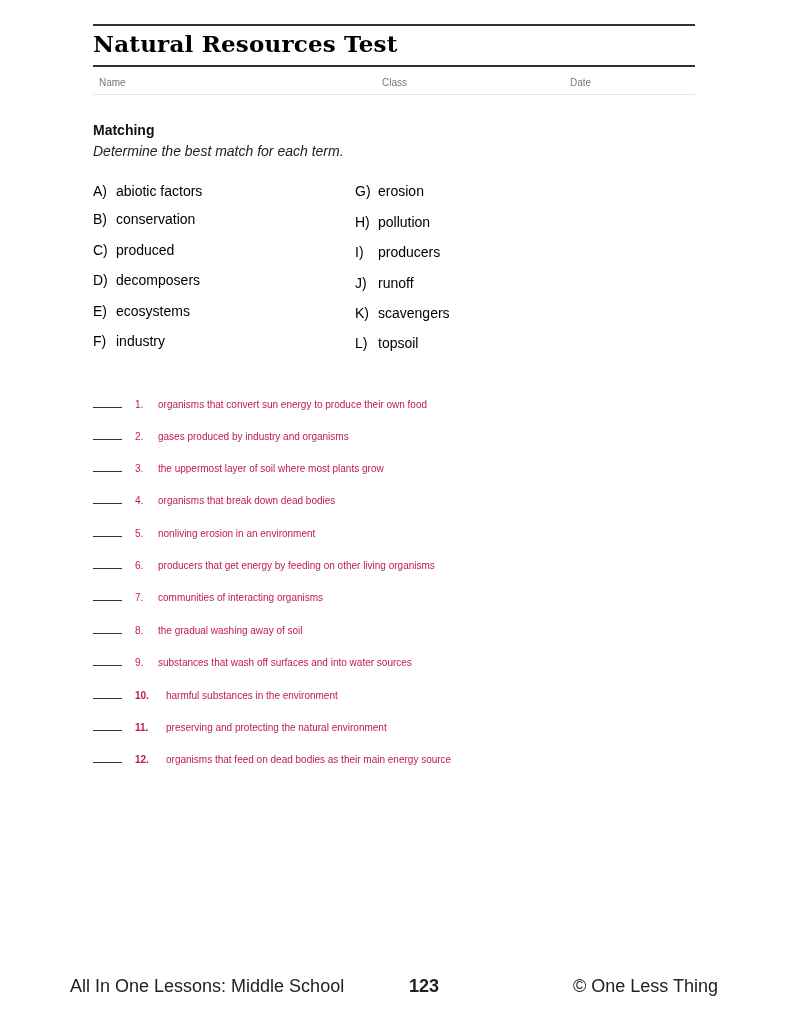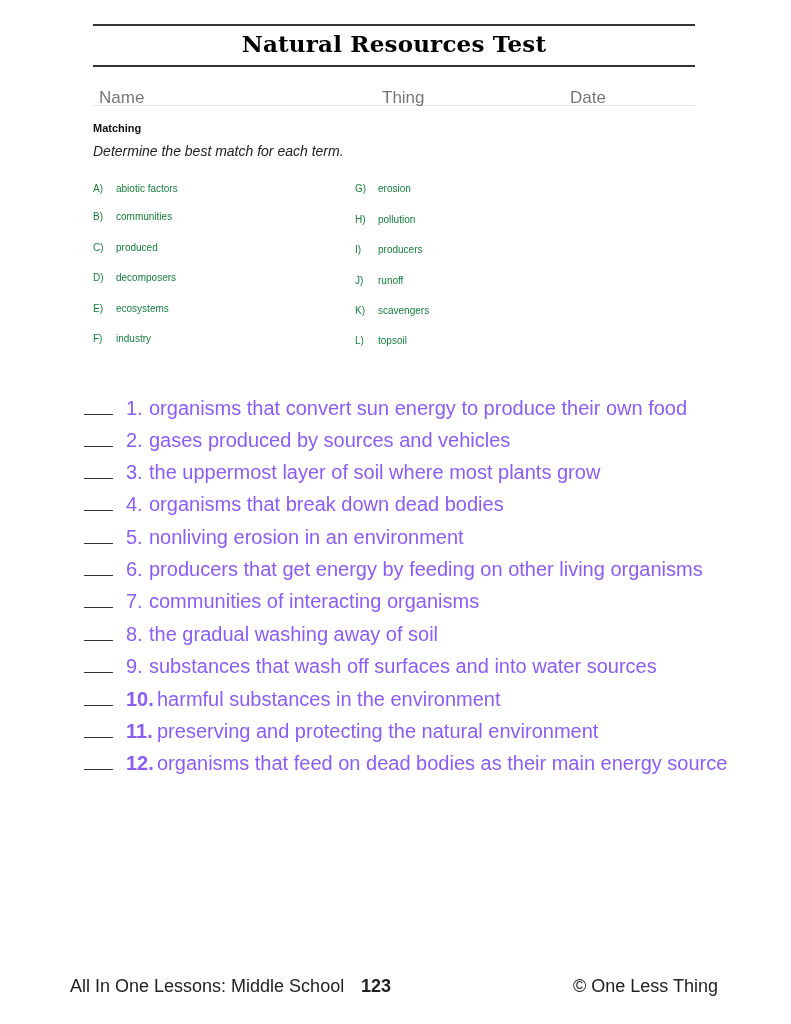--- a/index.html
+++ b/index.html
@@ -2,69 +2,69 @@
 <html><head>
 <meta charset="utf-8">
 <style>
   html, body { margin: 0; padding: 0; background: #ffffff; }
   body {
     width: 791px; height: 1024px; position: relative; overflow: hidden;
     font-family: "Liberation Sans", sans-serif; color: #1a1a1a;
   }
   .rule-top { position: absolute; left: 93px; top: 24px; width: 602px; height: 0; border-top: 2px solid #333; }
   .title {
-    position: absolute; left: 93px; top: 30px; width: 602px; text-align: center;
+    position: absolute; left: 93px; top: 30px; width: 602px; text-align: left;
     font-family: "DejaVu Serif", serif; font-weight: bold; font-size: 23px; color: #000; letter-spacing: 0.2px;
   }
   .rule-bottom { position: absolute; left: 93px; top: 65px; width: 602px; height: 0; border-top: 2px solid #333; }
-  .info-row { position: absolute; left: 93px; top: 87px; width: 602px; height: 18px; border-bottom: 1px solid #e6e6e6; font-size: 17px; color: #777; }
+  .info-row { position: absolute; left: 93px; top: 76px; width: 602px; height: 18px; border-bottom: 1px solid #e6e6e6; font-size: 10px; color: #777; }
   .info-row span { position: absolute; top: 1px; }
-  .section-title { position: absolute; left: 93px; top: 122px; font-size: 11px; font-weight: bold; color: #111; }
+  .section-title { position: absolute; left: 93px; top: 122px; font-size: 14px; font-weight: bold; color: #111; }
   .instructions { position: absolute; left: 93px; top: 143px; font-size: 14px; font-style: italic; color: #222; text-align: center; }
-  .term { position: absolute; font-size: 10px; color: #15803d; white-space: nowrap; }
+  .term { position: absolute; font-size: 14px; color: #000000; white-space: nowrap; }
   .term .letter { display: inline-block; width: 23px; }
-  .question { position: absolute; left: 84px; font-size: 20px; color: #8b5cf6; white-space: nowrap; }
+  .question { position: absolute; left: 93px; font-size: 10px; color: #be185d; white-space: nowrap; }
   .question .blank { display: inline-block; width: 29px; border-bottom: 1px solid #333; height: 10px; margin-right: 13px; vertical-align: baseline; }
   .question .num { display: inline-block; width: 23px; }
   .question .num.wide { width: 31px; font-weight: bold; }
   .footer { position: absolute; top: 976px; font-size: 18px; color: #222; }
-  .footer.center { font-weight: bold; }
+  .footer.center { font-weight: bold; margin-left: 48px; }
 </style>
 </head>
 <body>
 
 <div class="rule-top"></div>
 <div class="title">Natural Resources Test</div>
 <div class="rule-bottom"></div>
 
 <div class="info-row">
   <span style="left:6px">Name</span>
-  <span style="left:289px">Thing</span>
+  <span style="left:289px">Class</span>
   <span style="left:477px">Date</span>
 </div>
 
 <div class="section-title">Matching</div>
 <div class="instructions">Determine the best match for each term.</div>
 
 <div class="term" style="left:93px; top:183px"><span class="letter">A)</span><span>abiotic factors</span></div>
-<div class="term" style="left:93px; top:211px"><span class="letter">B)</span><span>communities</span></div>
+<div class="term" style="left:93px; top:211px"><span class="letter">B)</span><span>conservation</span></div>
 <div class="term" style="left:93px; top:242px"><span class="letter">C)</span><span>produced</span></div>
 <div class="term" style="left:93px; top:272px"><span class="letter">D)</span><span>decomposers</span></div>
 <div class="term" style="left:93px; top:303px"><span class="letter">E)</span><span>ecosystems</span></div>
 <div class="term" style="left:93px; top:333px"><span class="letter">F)</span><span>industry</span></div>
 
 <div class="term" style="left:355px; top:183px"><span class="letter">G)</span><span>erosion</span></div>
 <div class="term" style="left:355px; top:214px"><span class="letter">H)</span><span>pollution</span></div>
 <div class="term" style="left:355px; top:244px"><span class="letter">I)</span><span>producers</span></div>
 <div class="term" style="left:355px; top:275px"><span class="letter">J)</span><span>runoff</span></div>
 <div class="term" style="left:355px; top:305px"><span class="letter">K)</span><span>scavengers</span></div>
 <div class="term" style="left:355px; top:335px"><span class="letter">L)</span><span>topsoil</span></div>
 
 <div class="question" style="top:397px"><span class="blank"></span><span class="num">1.</span><span>organisms that convert sun energy to produce their own food</span></div>
-<div class="question" style="top:429px"><span class="blank"></span><span class="num">2.</span><span>gases produced by sources and vehicles</span></div>
+<div class="question" style="top:429px"><span class="blank"></span><span class="num">2.</span><span>gases produced by industry and organisms</span></div>
 <div class="question" style="top:461px"><span class="blank"></span><span class="num">3.</span><span>the uppermost layer of soil where most plants grow</span></div>
 <div class="question" style="top:493px"><span class="blank"></span><span class="num">4.</span><span>organisms that break down dead bodies</span></div>
 <div class="question" style="top:526px"><span class="blank"></span><span class="num">5.</span><span>nonliving erosion in an environment</span></div>
 <div class="question" style="top:558px"><span class="blank"></span><span class="num">6.</span><span>producers that get energy by feeding on other living organisms</span></div>
 <div class="question" style="top:590px"><span class="blank"></span><span class="num">7.</span><span>communities of interacting organisms</span></div>
 <div class="question" style="top:623px"><span class="blank"></span><span class="num">8.</span><span>the gradual washing away of soil</span></div>
 <div class="question" style="top:655px"><span class="blank"></span><span class="num">9.</span><span>substances that wash off surfaces and into water sources</span></div>
 <div class="question" style="top:688px"><span class="blank"></span><span class="num wide">10.</span><span>harmful substances in the environment</span></div>
 <div class="question" style="top:720px"><span class="blank"></span><span class="num wide">11.</span><span>preserving and protecting the natural environment</span></div>
 <div class="question" style="top:752px"><span class="blank"></span><span class="num wide">12.</span><span>organisms that feed on dead bodies as their main energy source</span></div>

